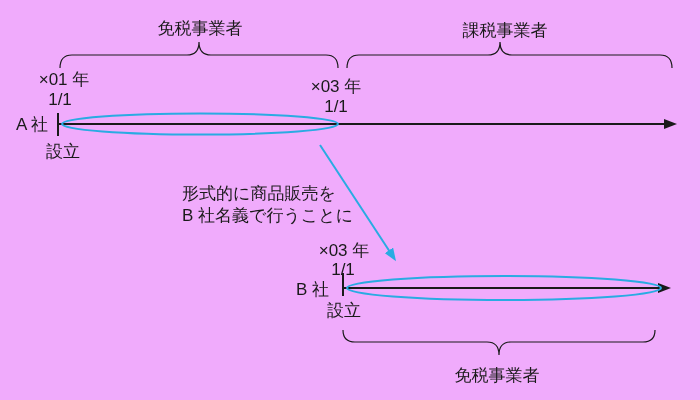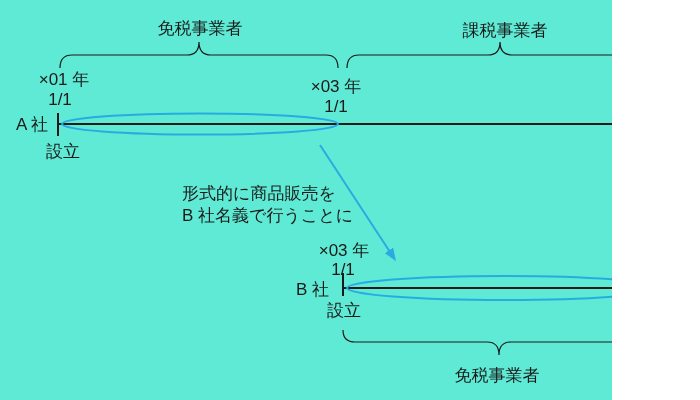--- a/index.html
+++ b/index.html
@@ -2,23 +2,23 @@
 <html><head>
 <meta charset="utf-8">
 <style>
   html, body {
     margin: 0;
     padding: 0;
     background: #ffffff;
   }
   .stage {
     position: relative;
-    width: 612px;
+    width: 700px;
     height: 400px;
-    background: #5eead4;
+    background: #f0abfc;
     overflow: hidden;
   }
   svg {
     display: block;
     font-family: "Liberation Sans", "DejaVu Sans", sans-serif;
   }
   text {
     fill: #1a1a1a;
     font-size: 17px;
   }

